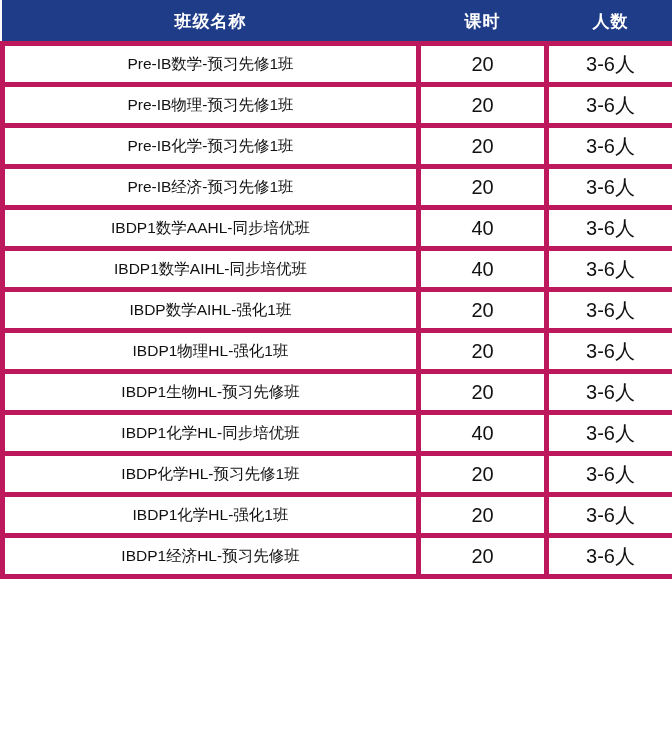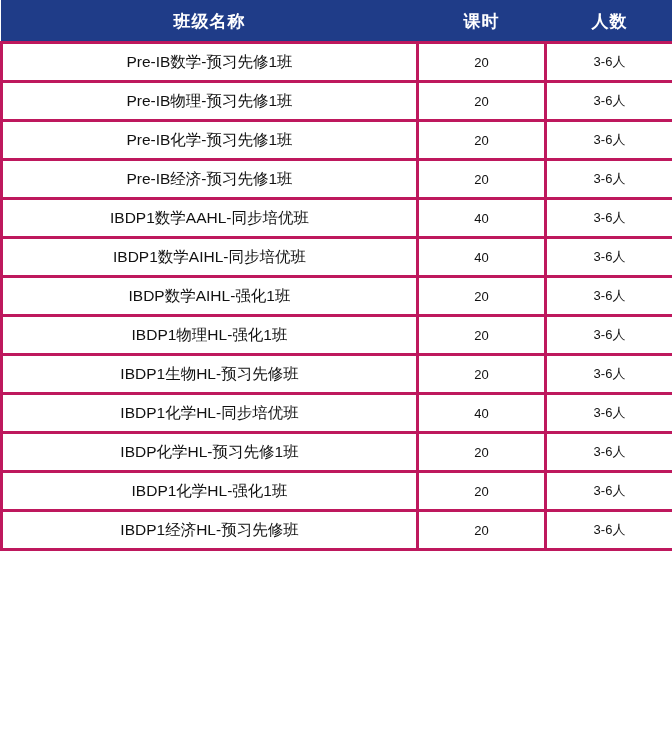--- a/index.html
+++ b/index.html
@@ -31,35 +31,35 @@
     background: #1F3C88;
     color: #ffffff;
     font-size: 17px;
     font-weight: bold;
     height: 38px;
     vertical-align: middle;
     border: 1px solid #1F3C88;
     letter-spacing: 1px;
   }
   table.class-table tbody td {
-    border: 3px solid #be185d;
+    border: 5px solid #be185d;
     height: 34px;
     text-align: center;
     vertical-align: middle;
     font-size: 15px;
     color: #111111;
     background: #ffffff;
     white-space: nowrap;
     overflow: hidden;
   }
   table.class-table tbody td.name {
     font-size: 15.5px;
   }
   table.class-table tbody td.num {
-    font-size: 13px;
+    font-size: 20px;
   }
 </style>
 </head>
 <body>
 
 <div class="table-wrap">
   <table class="class-table">
     <colgroup>
       <col class="c1">
       <col class="c2">

